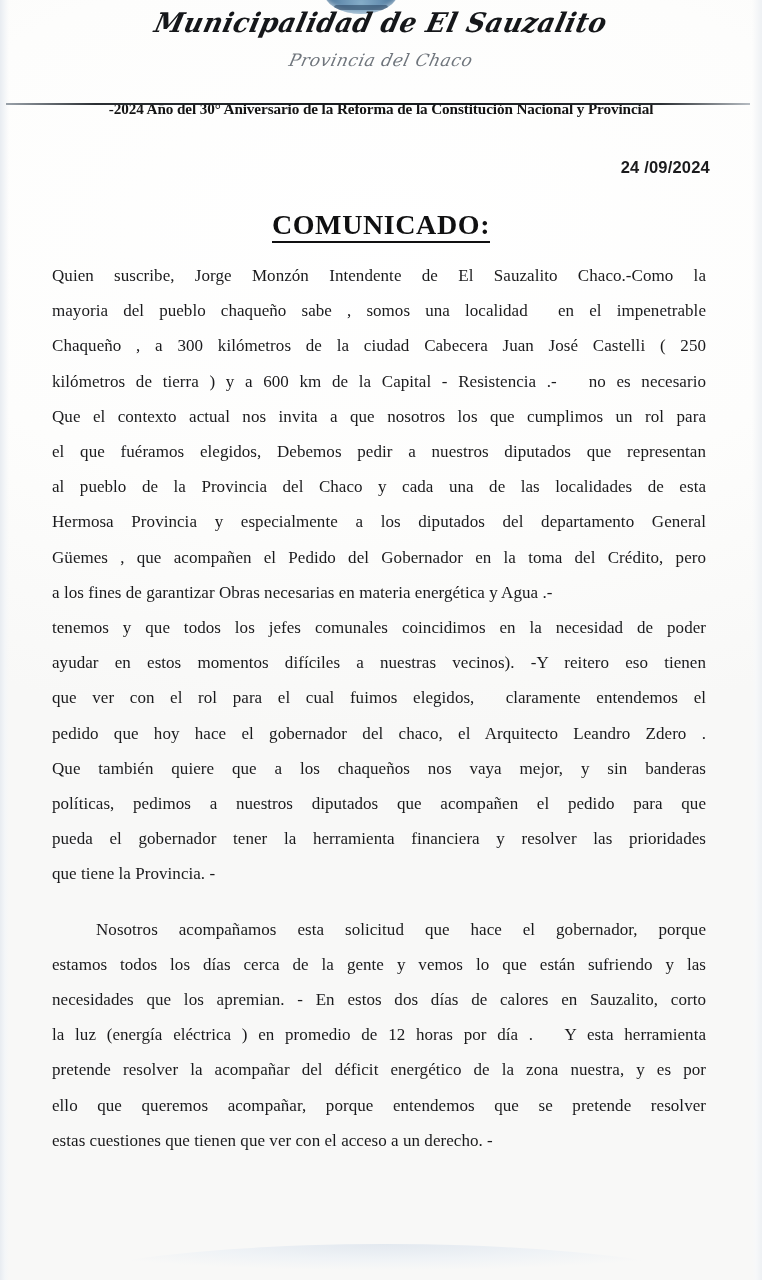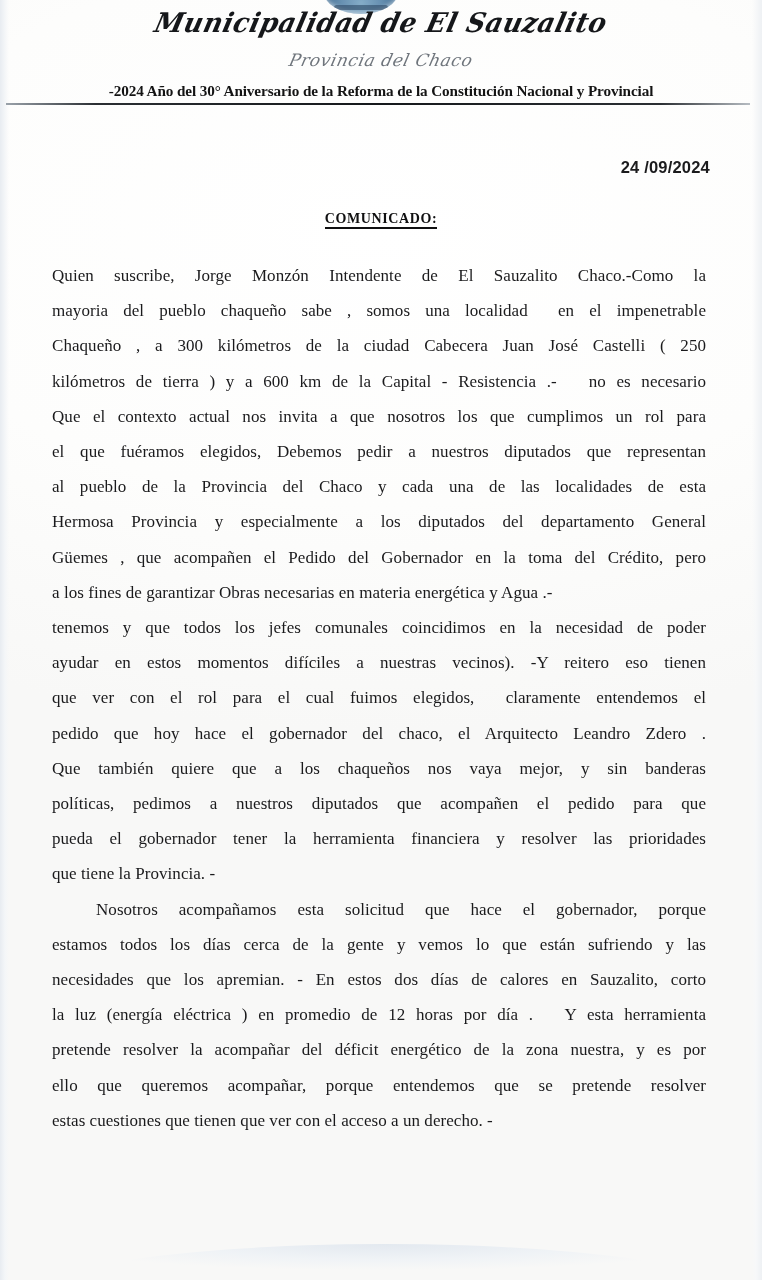--- a/index.html
+++ b/index.html
@@ -104,21 +104,21 @@
     font-size: 17px;
     letter-spacing: .6px;
     color: #6f757c;
     transform: skewX(-13deg);
     white-space: nowrap;
   }
 
   .commemorative {
     position: absolute;
     left: 0; right: 0;
-    top: 82px;
+    top: 100px;
     text-align: center;
     font-family: "Liberation Serif", "DejaVu Serif", serif;
     font-weight: 700;
     font-size: 15.2px;
     letter-spacing: -0.1px;
     color: #141414;
     white-space: nowrap;
   }
   .rule {
     position: absolute;
@@ -144,21 +144,21 @@
   
   .comunicado {
     position: absolute;
     left: 0; right: 0;
     top: 209px;
     text-align: center;
   }
   .comunicado span {
     font-family: "Liberation Serif", "DejaVu Serif", serif;
     font-weight: 700;
-    font-size: 14px;
+    font-size: 28px;
     letter-spacing: .6px;
     color: #101011;
     border-bottom: 2.2px solid #101011;
     padding-bottom: 1px;
   }
 
   
   .body-block {
     position: absolute;
     left: 52px;
@@ -177,20 +177,21 @@
     line-height: 35.2px;
     color: #1a1a1c;
     letter-spacing: .05px;
     white-space: pre-wrap;
   }
   .line.last {
     text-align-last: left;
   }
   .line.indent {
     text-indent: 44px;
+    margin-top: 20px;
   }
 </style>
 </head>
 <body>
 
 <div id="page">
 
   <div class="crest"></div>
 
   <div class="script-title">Municipalidad de El Sauzalito</div>

